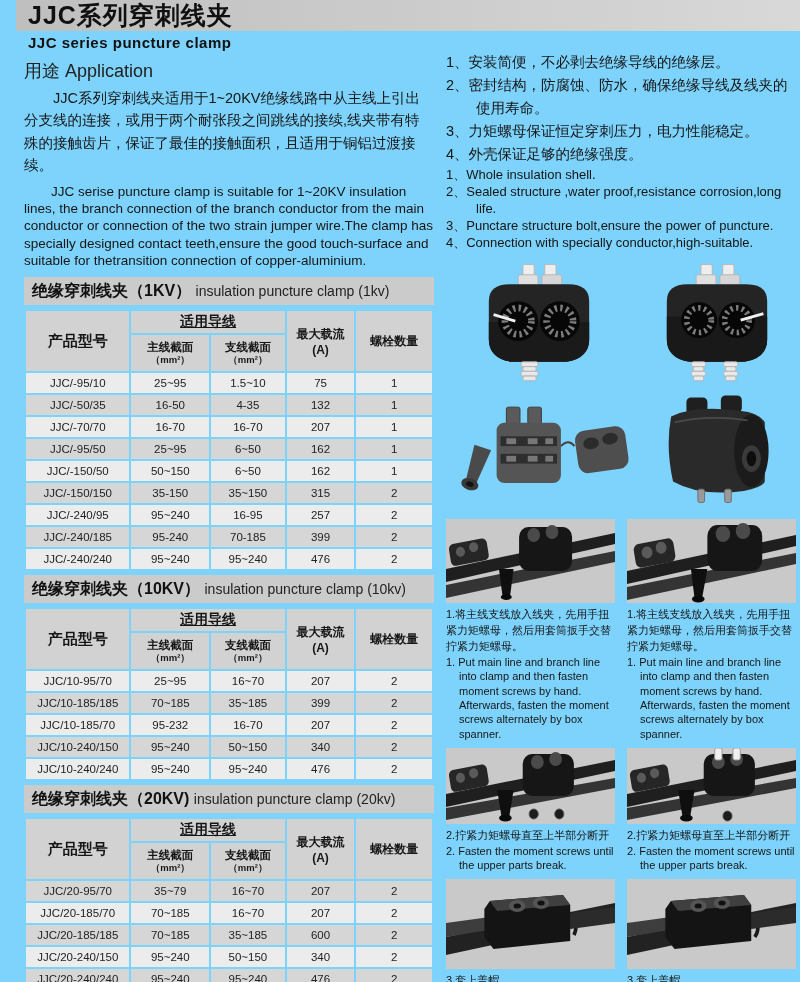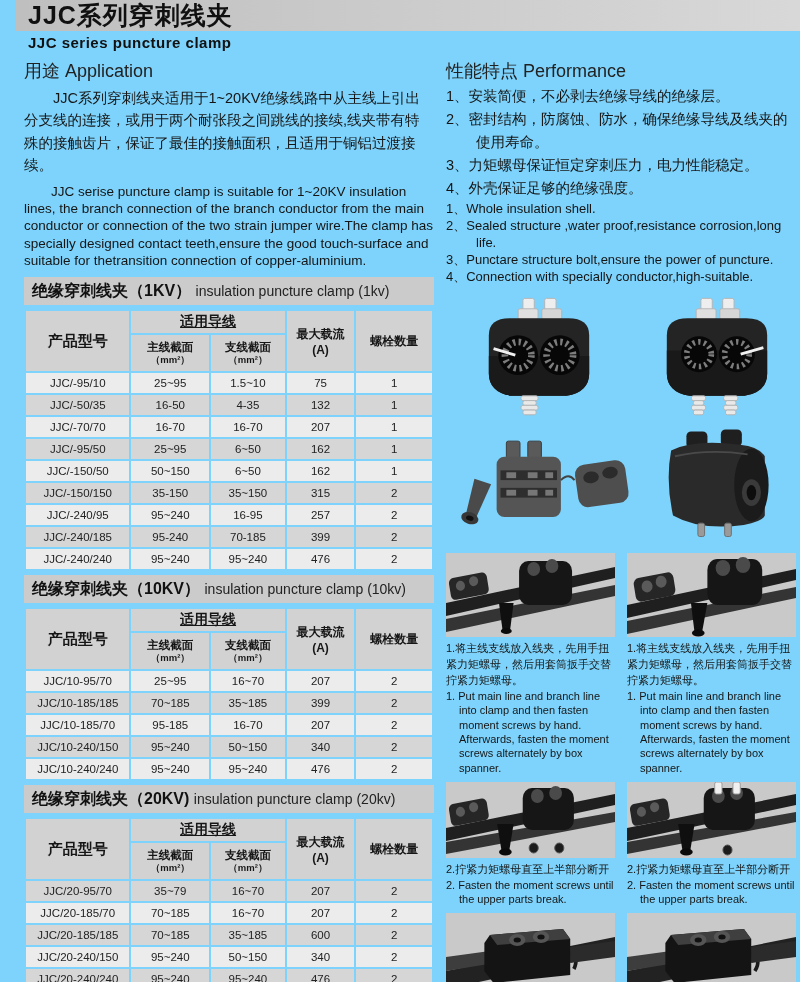--- a/index.html
+++ b/index.html
@@ -195,21 +195,21 @@
             </tr>
             <tr class="row-dark">
               <td>JJC/10-185/185</td>
               <td>70~185</td>
               <td>35~185</td>
               <td>399</td>
               <td>2</td>
             </tr>
             <tr class="row-light">
               <td>JJC/10-185/70</td>
-              <td>95-185</td>
+              <td>95-232</td>
               <td>16-70</td>
               <td>207</td>
               <td>2</td>
             </tr>
             <tr class="row-dark">
               <td>JJC/10-240/150</td>
               <td>95~240</td>
               <td>50~150</td>
               <td>340</td>
               <td>2</td>
@@ -283,21 +283,20 @@
               <td>95~240</td>
               <td>476</td>
               <td>2</td>
             </tr>
           </tbody>
       </table>
 
     </div>
 
     <div class="right-col">
-      <h2 class="sec-heading">性能特点 Performance</h2>
       <div class="perf-zh">1、安装简便，不必剥去绝缘导线的绝缘层。</div>
       <div class="perf-zh">2、密封结构，防腐蚀、防水，确保绝缘导线及线夹的使用寿命。</div>
       <div class="perf-zh">3、力矩螺母保证恒定穿刺压力，电力性能稳定。</div>
       <div class="perf-zh">4、外壳保证足够的绝缘强度。</div>
       <div class="perf-en">1、Whole insulation shell.</div>
       <div class="perf-en">2、Sealed structure ,water proof,resistance corrosion,long life.</div>
       <div class="perf-en">3、Punctare structure bolt,ensure the power of puncture.</div>
       <div class="perf-en">4、Connection with specially conductor,high-suitable.</div>
 
       <div class="photos">

